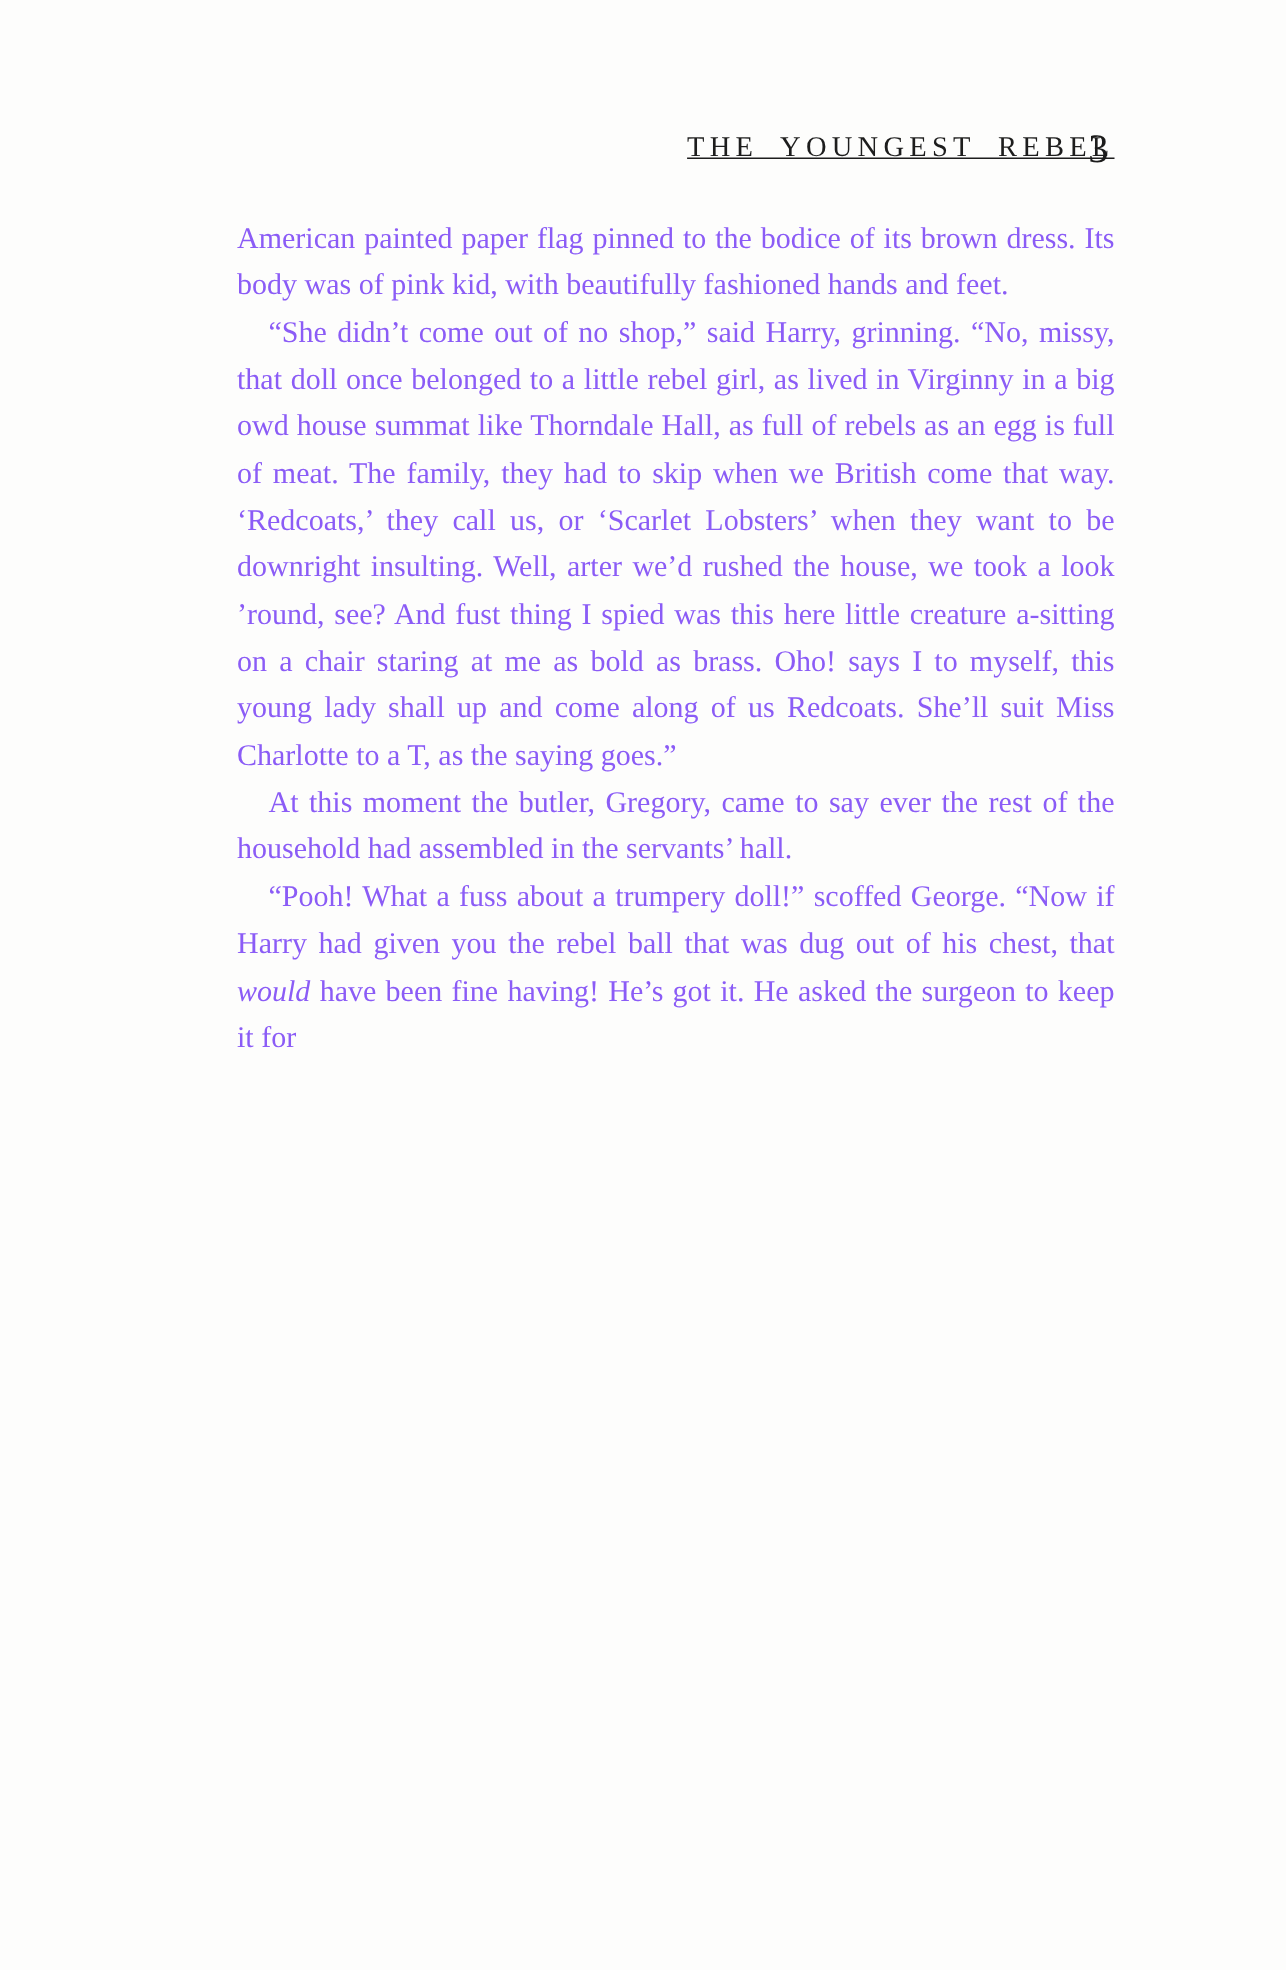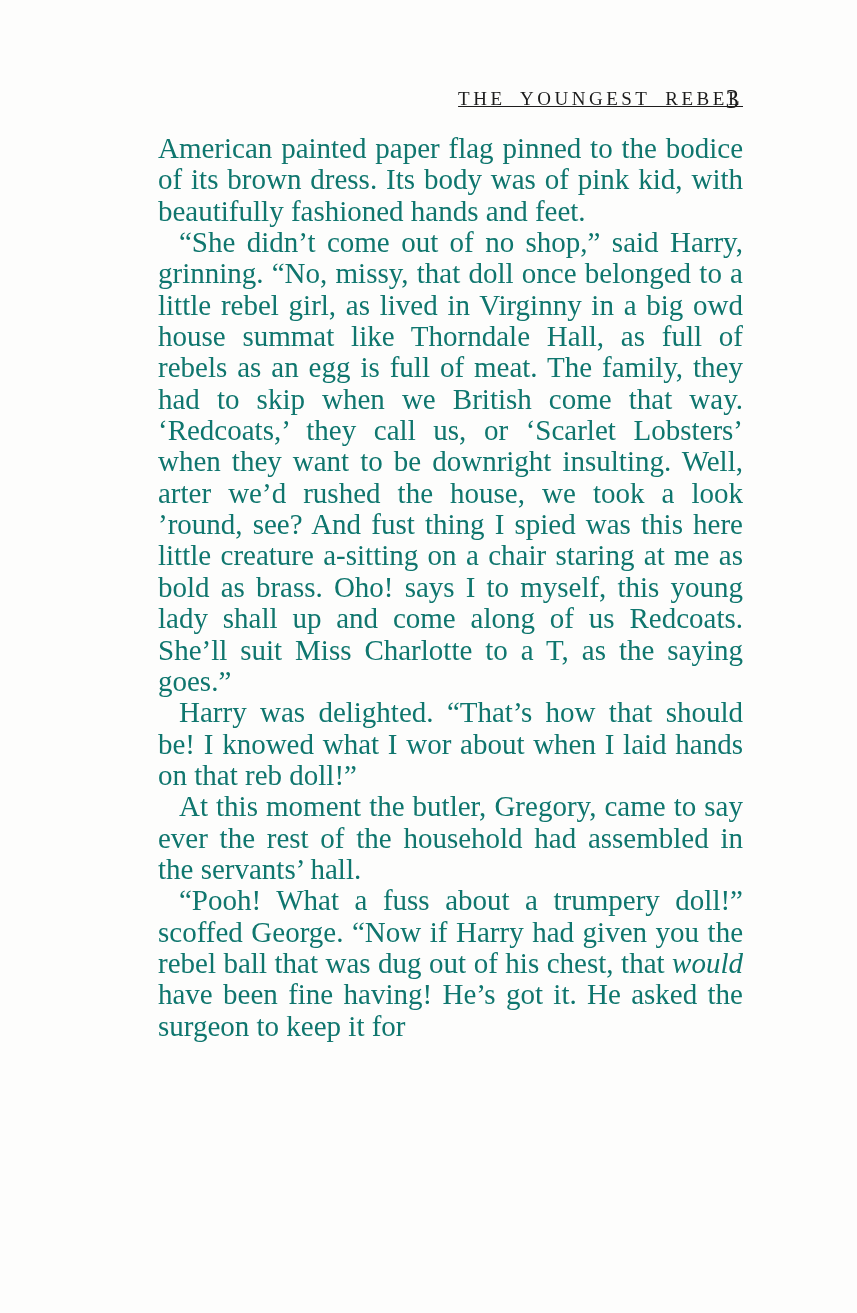--- a/index.html
+++ b/index.html
@@ -40,26 +40,26 @@
     position: absolute;
     right: 4px;
     top: 0;
     font-size: 27px;
     line-height: 30px;
     color: #1b1b1b;
   }
   .body-text {
     position: absolute;
     left: 158px;
-    top: 133px;
+    top: 144px;
     width: 585px;
-    font-size: 29px;
+    font-size: 20px;
     line-height: 31.35px;
     text-align: justify;
-    color: #0f766e;
+    color: #8b5cf6;
   }
   .body-text p {
     margin: 0;
     padding: 0;
   }
   .body-text p.indent {
     text-indent: 21px;
   }
   .body-text em {
   }
@@ -68,17 +68,16 @@
 <body>
 
 <div class="page">
   <div class="header-row">
     <span class="running-header">THE YOUNGEST REBEL</span>
     <span class="page-number">3</span>
   </div>
   <div class="body-text" id="body-text">
       <p class=""><span>American painted paper flag pinned to the bodice of its brown dress. Its body was of pink kid, with beautifully fashioned hands and feet.</span></p>
       <p class="indent"><span>“She didn’t come out of no shop,” said Harry, grinning. “No, missy, that doll once belonged to a little rebel girl, as lived in Virginny in a big owd house summat like Thorndale Hall, as full of rebels as an egg is full of meat. The family, they had to skip when we British come that way. ‘Redcoats,’ they call us, or ‘Scarlet Lobsters’ when they want to be downright insulting. Well, arter we’d rushed the house, we took a look ’round, see? And fust thing I spied was this here little creature a-sitting on a chair staring at me as bold as brass. Oho! says I to myself, this young lady shall up and come along of us Redcoats. She’ll suit Miss Charlotte to a T, as the saying goes.”</span></p>
-      <p class="indent"><span>Harry was delighted. “That’s how that should be! I knowed what I wor about when I laid hands on that reb doll!”</span></p>
       <p class="indent"><span>At this moment the butler, Gregory, came to say ever the rest of the household had assembled in the servants’ hall.</span></p>
       <p class="indent"><span>“Pooh! What a fuss about a trumpery doll!” scoffed George. “Now if Harry had given you the rebel ball that was dug out of his chest, that </span><em>would</em><span> have been fine having! He’s got it. He asked the surgeon to keep it for</span></p>
     </div>
 </div>
 
 </body></html>

